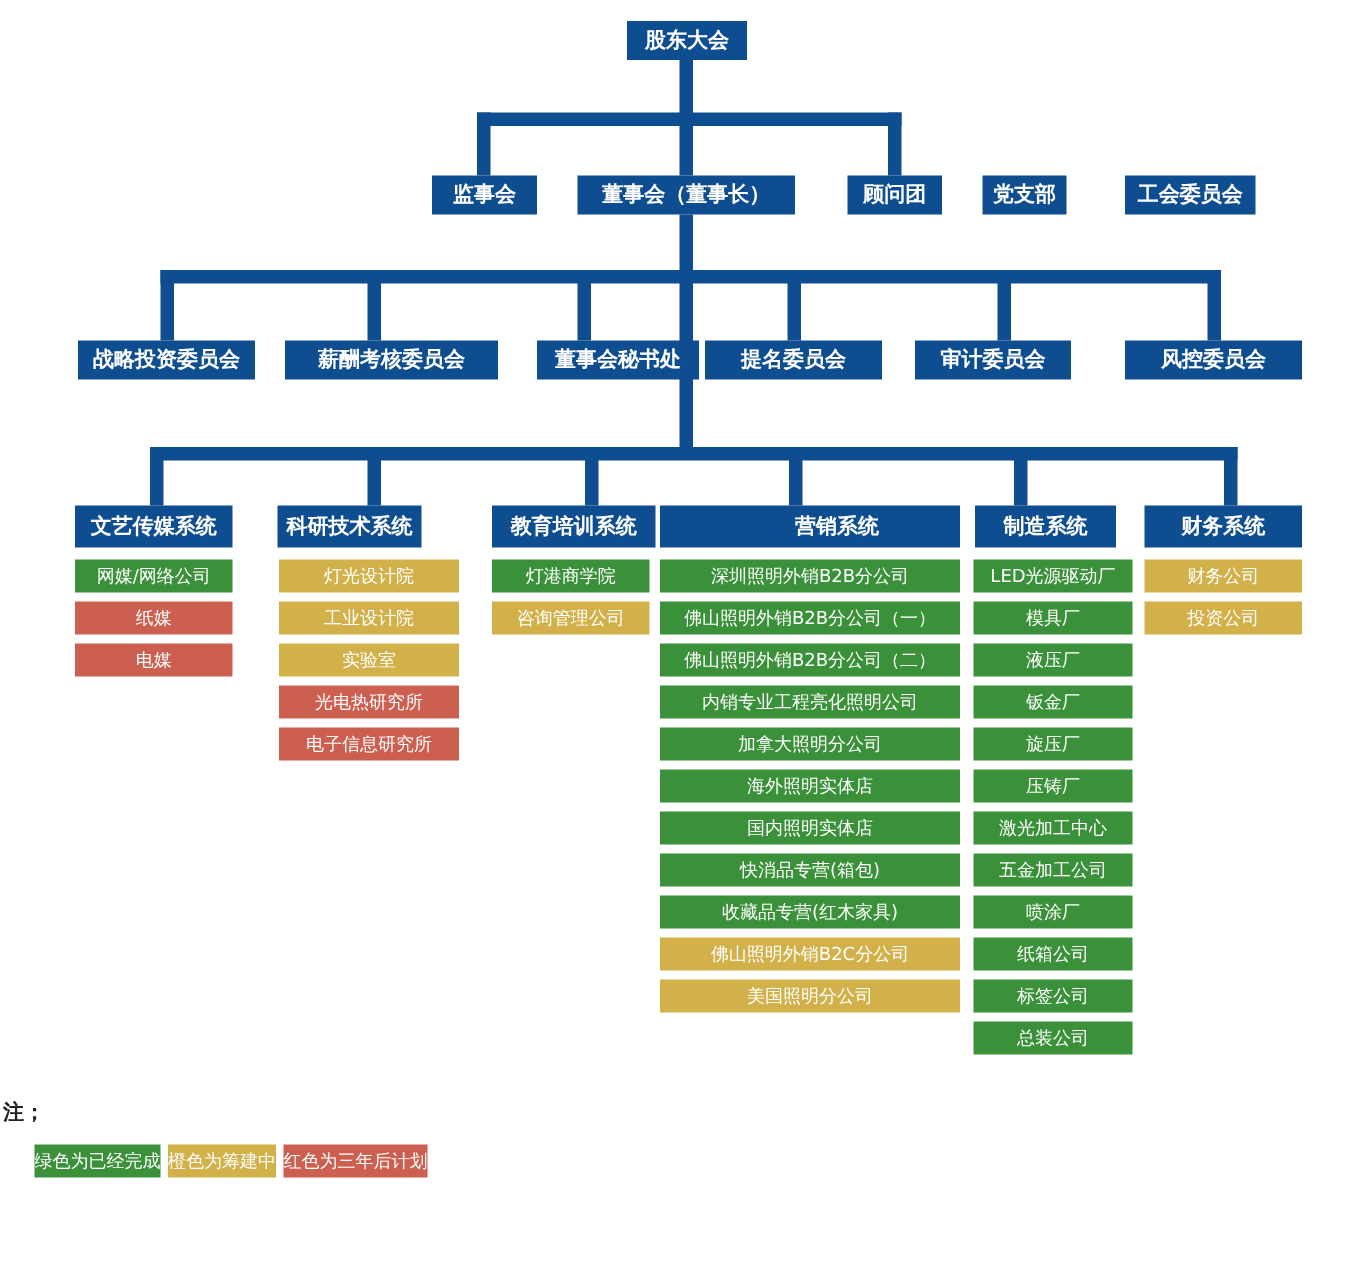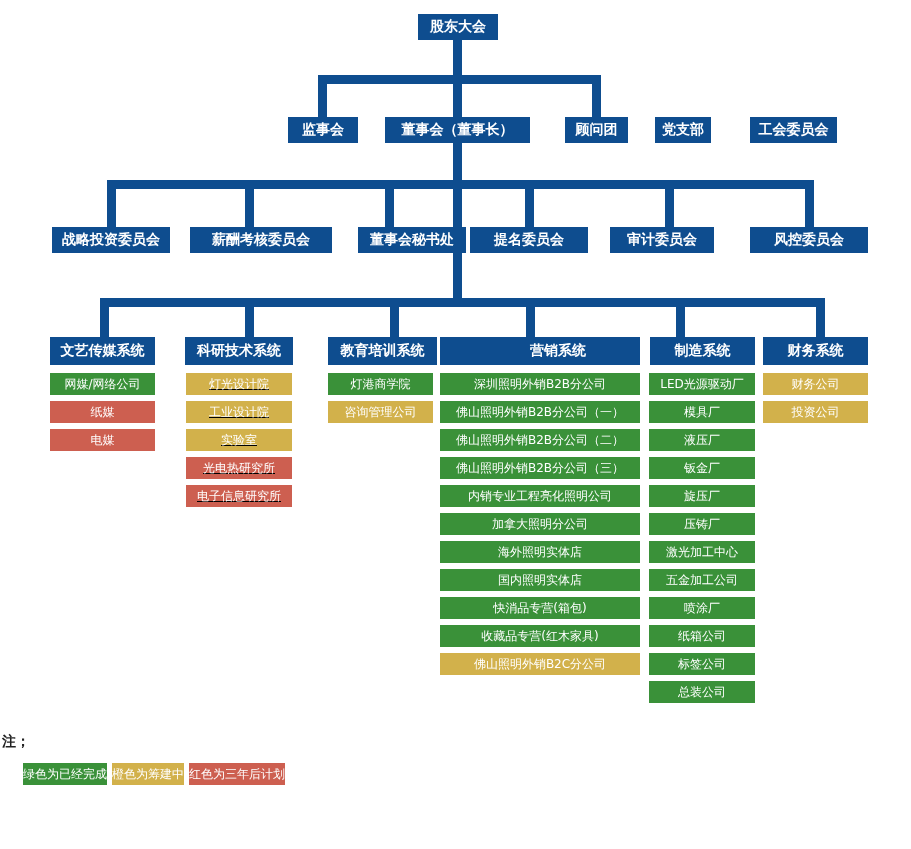--- a/index.html
+++ b/index.html
@@ -61,54 +61,54 @@
   <div class="node blue lv" style="left:750px;top:117px;width:87px;">工会委员会</div>
 
   <div class="node blue lv" style="left:52px;top:227px;width:118px;">战略投资委员会</div>
   <div class="node blue lv" style="left:190px;top:227px;width:142px;">薪酬考核委员会</div>
   <div class="node blue lv" style="left:330px;top:227px;width:108px;margin-left:28px;">董事会秘书处</div>
   <div class="node blue lv" style="left:470px;top:227px;width:118px;">提名委员会</div>
   <div class="node blue lv" style="left:610px;top:227px;width:104px;">审计委员会</div>
   <div class="node blue lv" style="left:750px;top:227px;width:118px;">风控委员会</div>
 
   <div class="node blue hdr" style="left:50px;top:337px;width:105px;">文艺传媒系统</div>
-  <div class="node blue hdr" style="left:185px;top:337px;width:108px;">科研技术系统</div>
+  <div class="node blue hdr" style="left:185px;top:337px;width:96px;">科研技术系统</div>
   <div class="node blue hdr" style="left:328px;top:337px;width:109px;">教育培训系统</div>
   <div class="node blue hdr" style="left:440px;top:337px;width:200px;padding-left:36px;">营销系统</div>
-  <div class="node blue hdr" style="left:650px;top:337px;width:105px;">制造系统</div>
+  <div class="node blue hdr" style="left:650px;top:337px;width:94px;">制造系统</div>
   <div class="node blue hdr" style="left:763px;top:337px;width:105px;">财务系统</div>
 
   <div class="col" style="left:50px;top:373px;width:105px;">
       <div class="item green">网媒/网络公司</div>
       <div class="item red">纸媒</div>
       <div class="item red">电媒</div>
     </div>
-  <div class="col" style="left:186px;top:373px;width:106px;text-decoration:underline;">
+  <div class="col" style="left:186px;top:373px;width:120px;">
       <div class="item orange">灯光设计院</div>
       <div class="item orange">工业设计院</div>
       <div class="item orange">实验室</div>
       <div class="item red">光电热研究所</div>
       <div class="item red">电子信息研究所</div>
     </div>
   <div class="col" style="left:328px;top:373px;width:105px;">
       <div class="item green">灯港商学院</div>
       <div class="item orange">咨询管理公司</div>
     </div>
   <div class="col" style="left:440px;top:373px;width:200px;">
       <div class="item green">深圳照明外销B2B分公司</div>
       <div class="item green">佛山照明外销B2B分公司（一）</div>
       <div class="item green">佛山照明外销B2B分公司（二）</div>
-      <div class="item green">佛山照明外销B2B分公司（三）</div>
       <div class="item green">内销专业工程亮化照明公司</div>
       <div class="item green">加拿大照明分公司</div>
       <div class="item green">海外照明实体店</div>
       <div class="item green">国内照明实体店</div>
       <div class="item green">快消品专营(箱包)</div>
       <div class="item green">收藏品专营(红木家具)</div>
       <div class="item orange">佛山照明外销B2C分公司</div>
+      <div class="item orange">美国照明分公司</div>
     </div>
   <div class="col" style="left:649px;top:373px;width:106px;">
       <div class="item green">LED光源驱动厂</div>
       <div class="item green">模具厂</div>
       <div class="item green">液压厂</div>
       <div class="item green">钣金厂</div>
       <div class="item green">旋压厂</div>
       <div class="item green">压铸厂</div>
       <div class="item green">激光加工中心</div>
       <div class="item green">五金加工公司</div>

